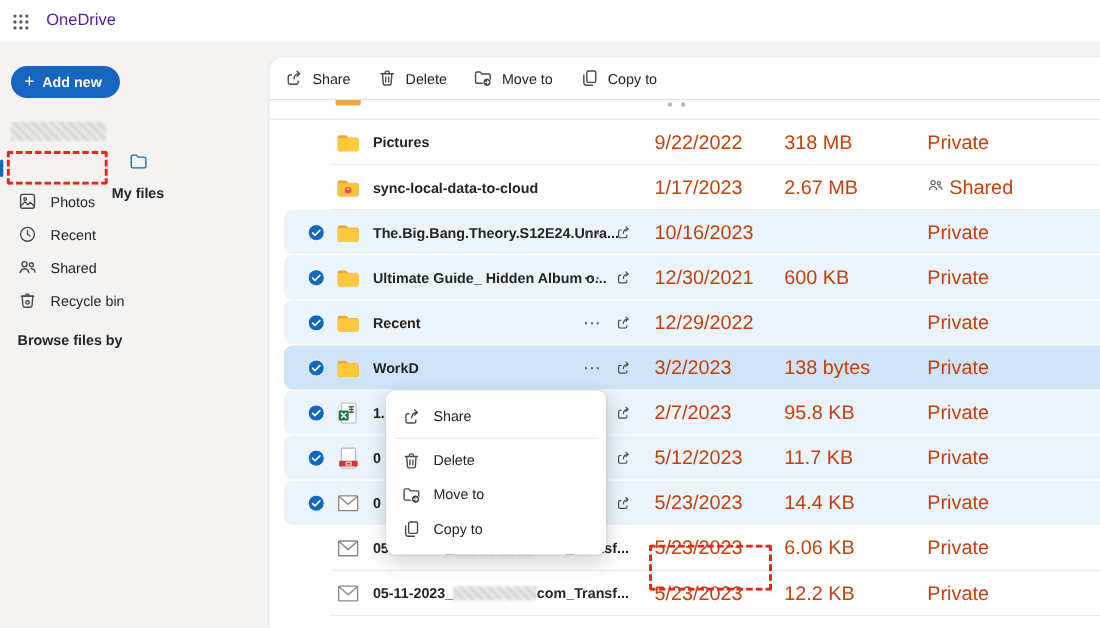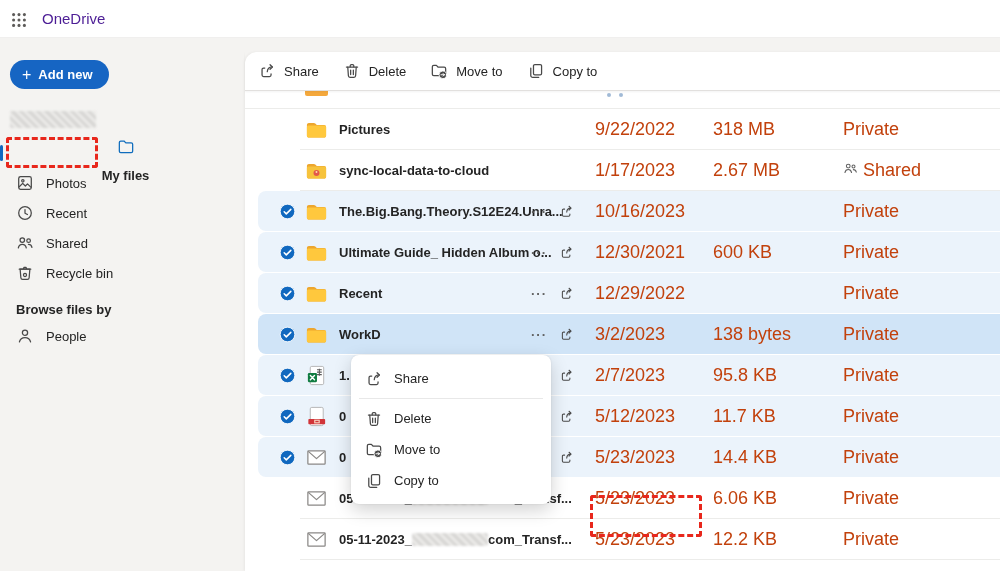--- a/index.html
+++ b/index.html
@@ -158,29 +158,20 @@
         <span class="ic" style="color: rgb(73, 73, 73);">
           <svg viewBox="0 0 20 20" fill="none" stroke="currentColor" stroke-width="1.4" stroke-linecap="round" stroke-linejoin="round">
             <path d="M4.6 5.8h10.8l-.8 9.4a1.9 1.9 0 0 1-1.9 1.8H7.3a1.9 1.9 0 0 1-1.9-1.8z"></path>
             <path d="M3.6 5.8h12.8M8.2 5.6l.6-1.8h2.4l.6 1.8"></path>
             <circle cx="10" cy="12.2" r="1.7"></circle>
           </svg>
         </span>
         <span>Recycle bin</span>
       </div>
       <div class="side-heading">Browse files by</div>
-      <div class="side-item">
-        <span class="ic" style="color: rgb(73, 73, 73);">
-          <svg viewBox="0 0 20 20" fill="none" stroke="currentColor" stroke-width="1.4" stroke-linecap="round" stroke-linejoin="round">
-            <circle cx="10" cy="6.4" r="2.9"></circle>
-            <path d="M3.8 16.6c.7-3.2 3-4.9 6.2-4.9s5.5 1.7 6.2 4.9"></path>
-          </svg>
-        </span>
-        <span>People</span>
-      </div>
     </div>
 </div>
 <div class="anno anno-myfiles"></div>
 
 <div class="content">
   <div class="toolbar" id="toolbar">
       <div class="tb-item">
         <span class="ic" style="color: rgb(73, 73, 73);">
           <svg viewBox="0 0 20 20" fill="none" stroke="currentColor" stroke-width="1.4" stroke-linecap="round" stroke-linejoin="round">
             <path d="M7.5 6.8H6.2A1.7 1.7 0 0 0 4.5 8.5v6a1.7 1.7 0 0 0 1.7 1.7h6.6a1.7 1.7 0 0 0 1.7-1.7v-1.3"></path>

